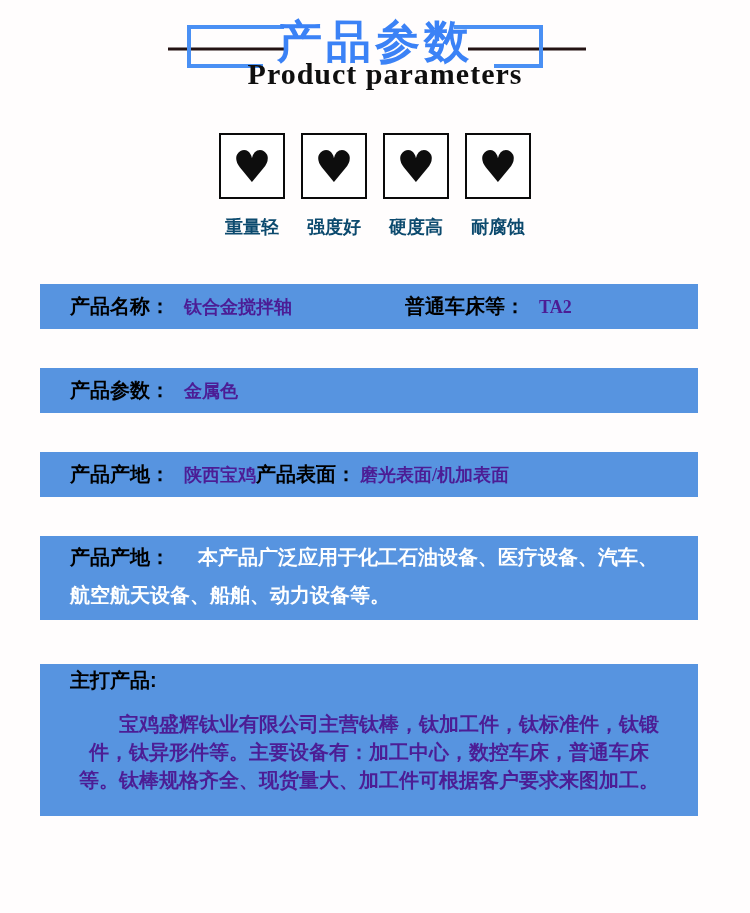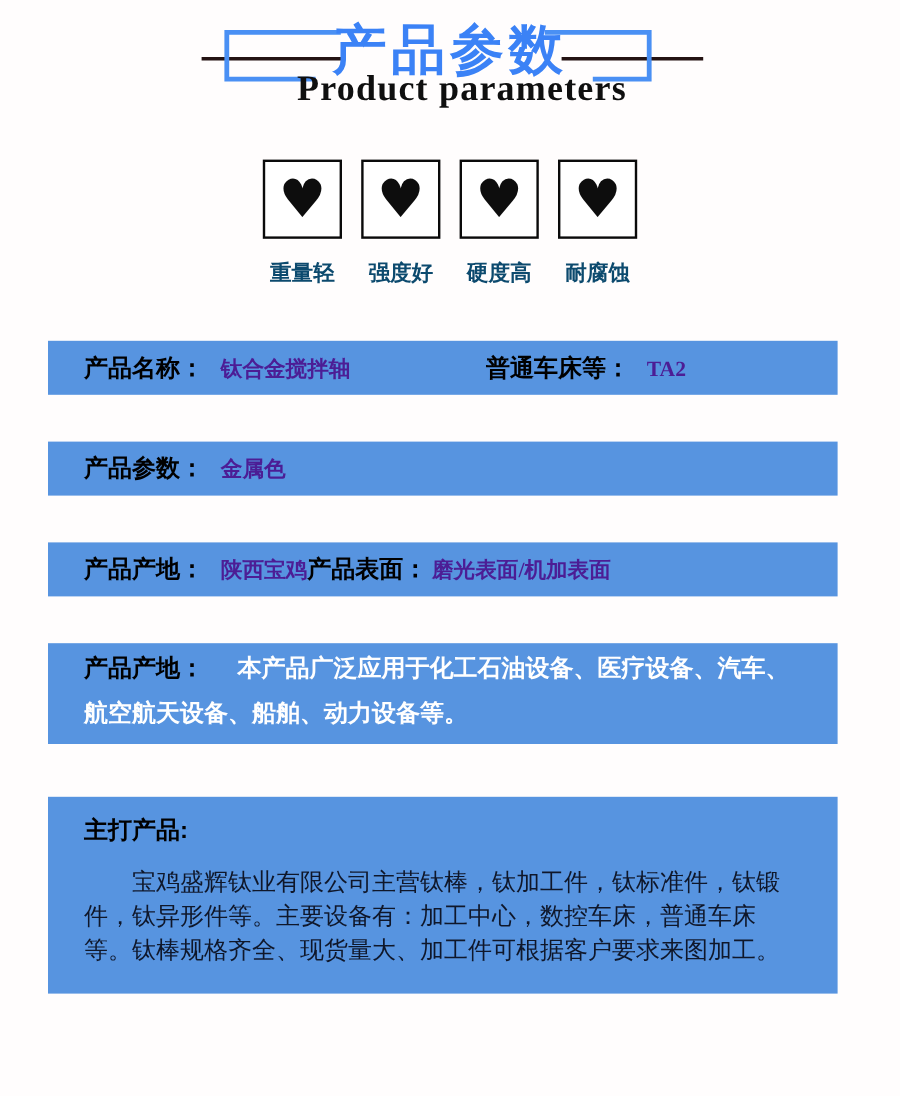--- a/index.html
+++ b/index.html
@@ -35,25 +35,25 @@
   .specs { margin:45px 0 12px 40px; width:658px; }
   .spec-row { background:#5794e0; width:658px; margin-bottom:39px; }
   .thin { height:45px; display:flex; align-items:center; padding-left:30px; }
   .pair { display:flex; align-items:baseline; }
   .pair-first { width:335px; flex:0 0 335px; }
   .lbl { color:#000000; font-size:20px; font-weight:bold; white-space:nowrap; }
   .val { color:#4c1d95; font-size:18px; font-weight:bold; margin-left:14px;font-family:Liberation Serif, serif; }
   .row-usage { padding:2px 30px 6px 30px; font-size:20px; font-weight:bold; line-height:38px; margin-bottom:44px; }
   .row-usage .lbl { margin-right:28px; }
   .row-usage .val-inline { color:#ffffff; }
-  .row-main { padding:16px 30px 22px 30px; margin-bottom:0; }
+  .row-main { padding:4px 30px 22px 30px; margin-bottom:0; }
   .row-main .lbl { display:block; line-height:24px; }
   .row-main .para {
-    margin-top:18px; color:#0f172a; font-size:20px; font-weight:normal;
-    line-height:28px; text-indent:2em;
+    margin-top:18px; color:#4c1d95; font-size:20px; font-weight:bold;
+    line-height:28px; text-indent:2em;text-align:center;
   }
 </style>
 </head>
 <body>
 
 <div class="page">
 
   <div class="header">
     <svg class="deco-svg" viewBox="0 0 750 100">
       <line x1="168" y1="49" x2="287" y2="49" stroke-width="3" stroke="#241313"></line>

